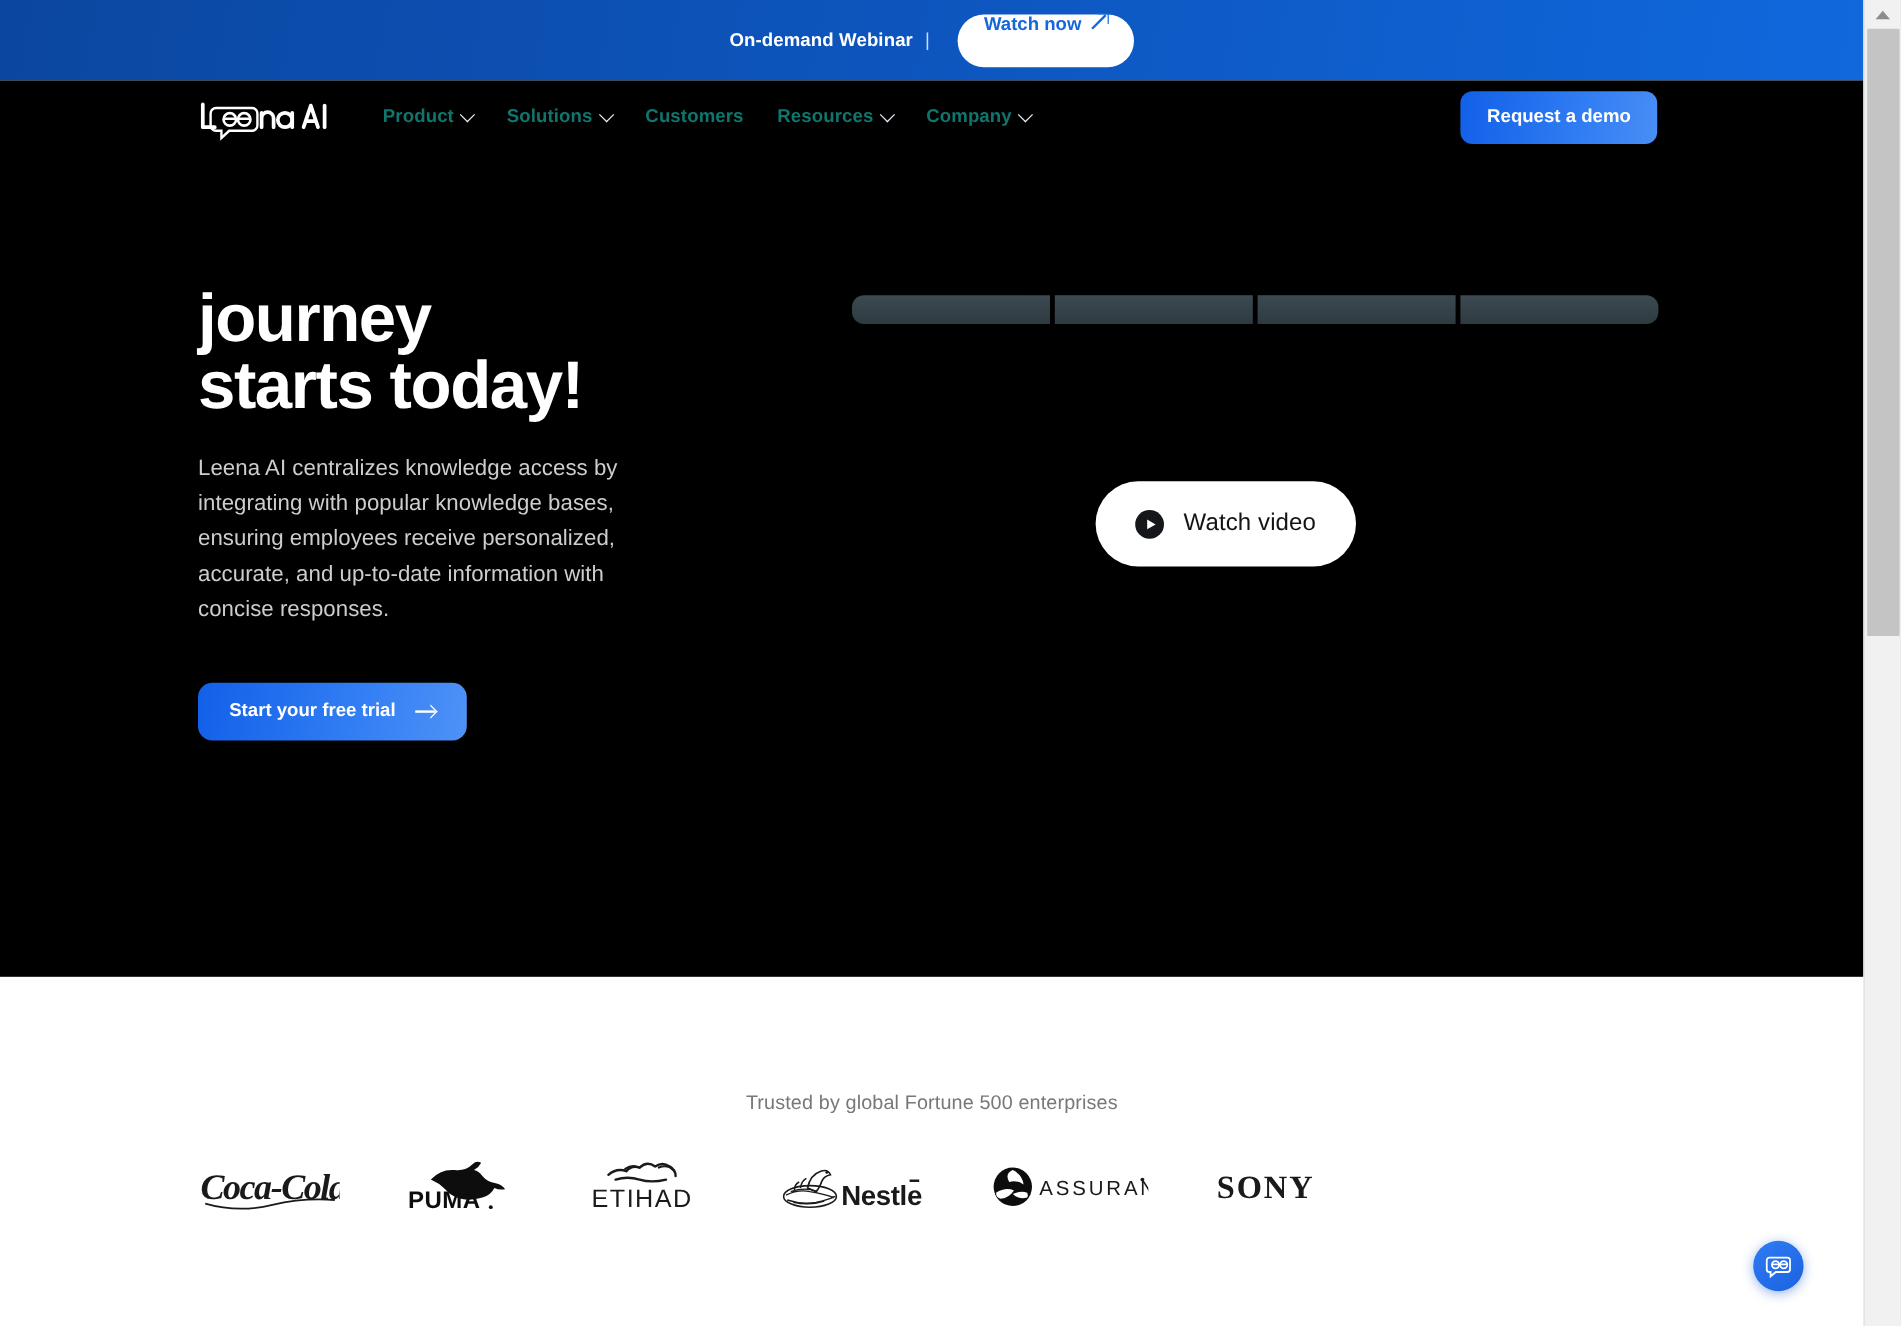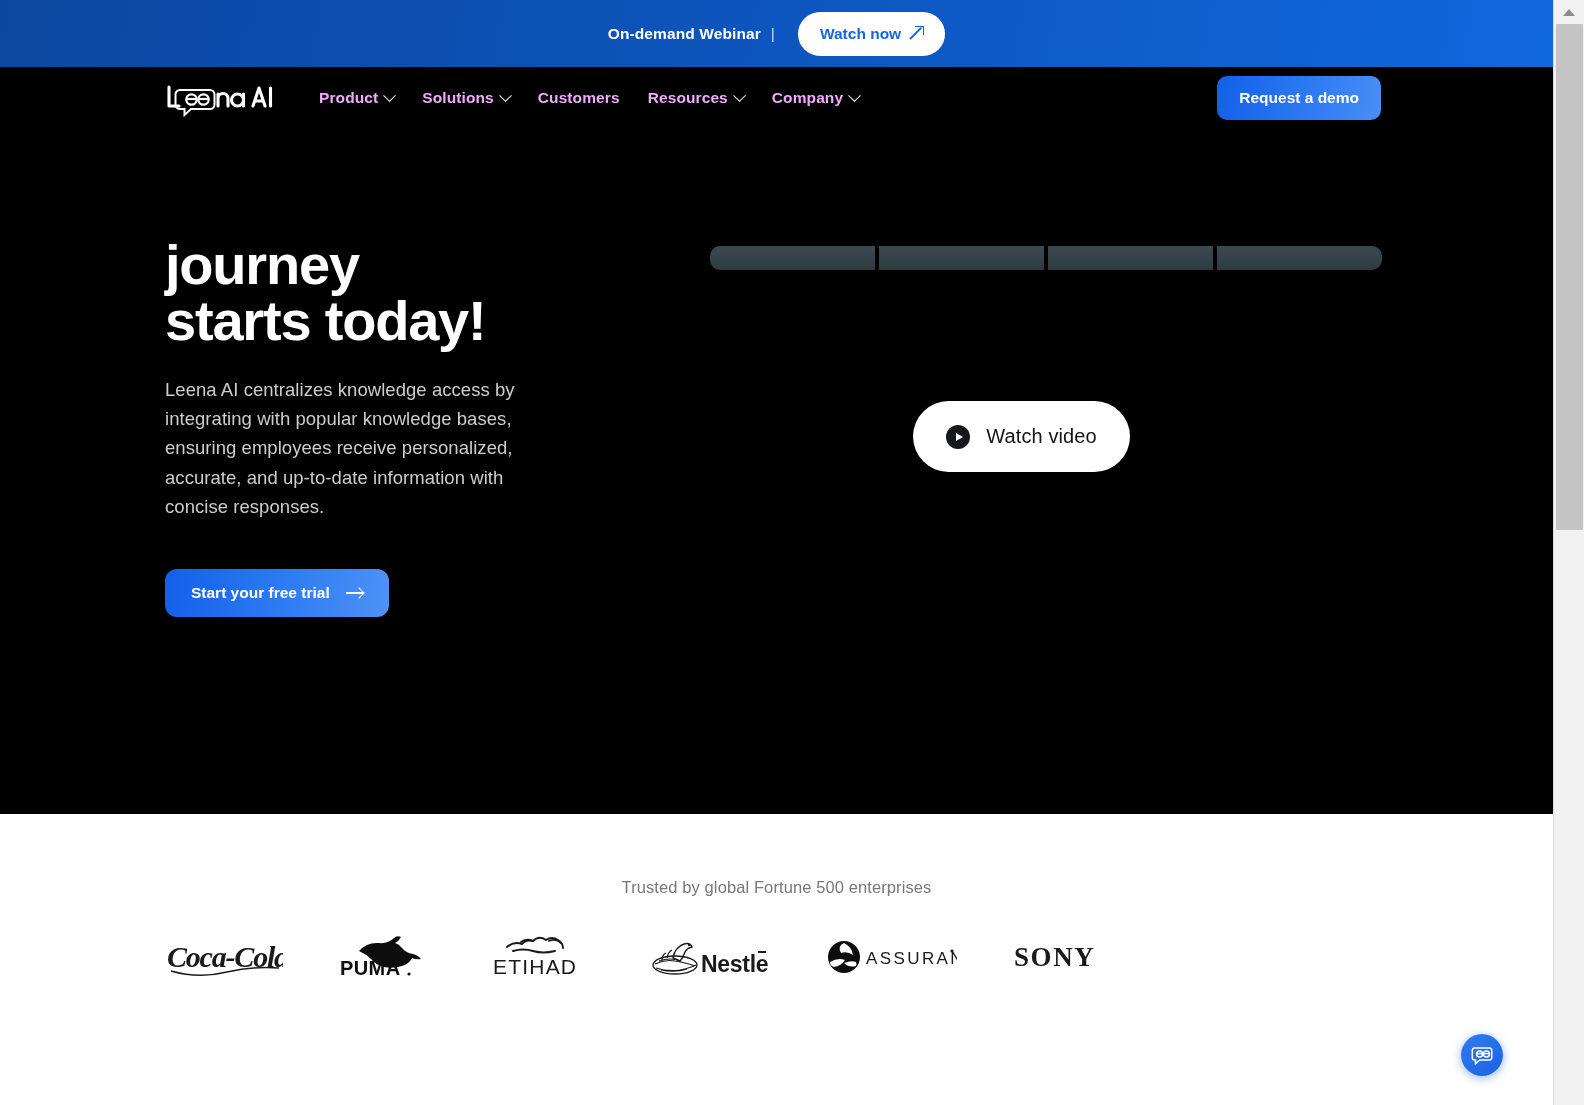--- a/index.html
+++ b/index.html
@@ -69,21 +69,20 @@
     background: #ffffff;
     color: #1668d8;
     border: none;
     border-radius: 999px;
     height: 44px;
     padding: 0 22px;
     font-family: "Liberation Sans", sans-serif;
     font-size: 15.5px;
     font-weight: 700;
     display: flex;
-    align-items: center;
     gap: 9px;
     cursor: pointer;
     white-space: nowrap;
   }
   .arrow-ne {
     display: inline-block;
     width: 13px; height: 13px;
     position: relative;
   }
   .arrow-ne::before {
@@ -126,21 +125,21 @@
     flex: 0 0 auto;
     margin-right: 28px;
   }
   .nav-links {
     display: flex;
     align-items: center;
     gap: 0;
     flex: 1 1 auto;
   }
   .nav-item {
-    color: #f0abfc;
+    color: #0f766e;
     font-size: 15.5px;
     font-weight: 600;
     letter-spacing: .1px;
     padding: 8px 14px;
     display: flex;
     align-items: center;
     gap: 7px;
     cursor: pointer;
     white-space: nowrap;
   }
@@ -295,21 +294,21 @@
     width: 0; height: 0;
     border-left: 7px solid #ffffff;
     border-top: 4.5px solid transparent;
     border-bottom: 4.5px solid transparent;
     margin-left: 2px;
   }
 
   
   .trusted {
     background: #ffffff;
-    padding-top: 64px;
+    padding-top: 96px;
   }
   .trusted-title {
     text-align: center;
     color: #77777c;
     font-size: 16.5px;
     font-weight: 400;
     letter-spacing: .1px;
   }
   .logos-row {
     margin-top: 34px;

